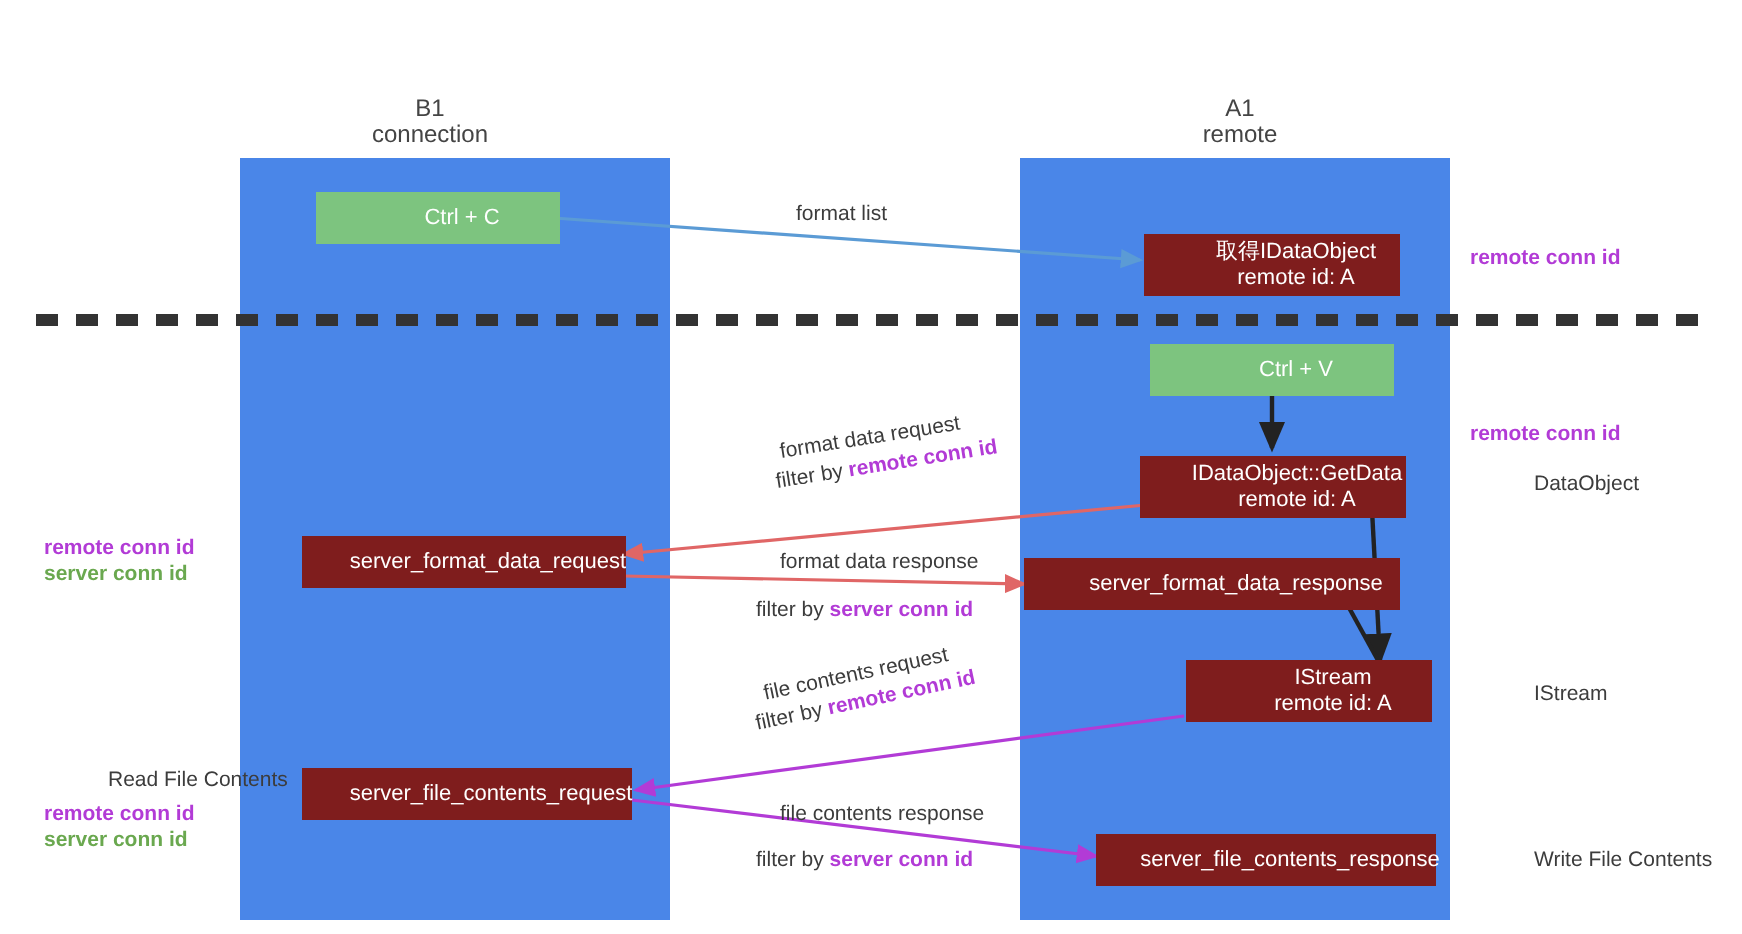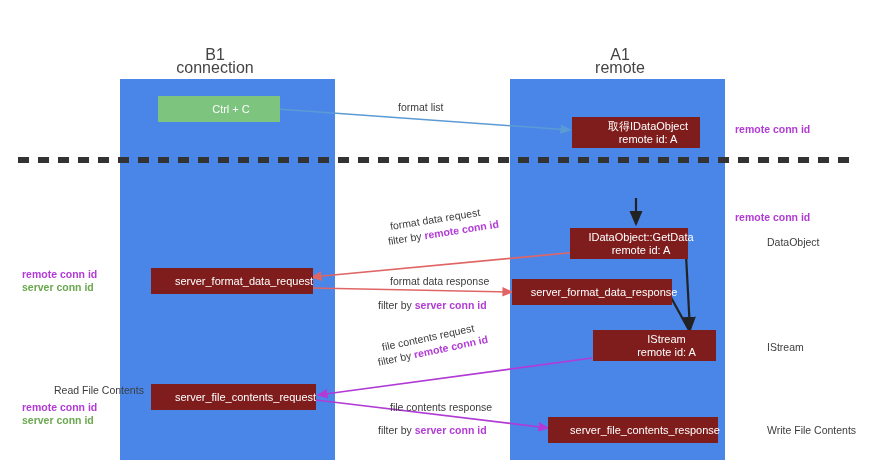--- a/index.html
+++ b/index.html
@@ -14,21 +14,21 @@
   svg.layer{position:absolute;left:0;top:0;width:871px;height:467px;pointer-events:none;}
 
   .lane{
     position:absolute;
     background:#4a86e8;
   }
   .lane-title{
     position:absolute;
     text-align:center;
     color:#444444;
-    font-size:16px;
+    font-size:12px;
     line-height:13px;
     white-space:pre-line;
   }
 
   .title{
     position:absolute;
     left:0;right:0;top:6px;
     text-align:center;
     color:#3c3c3c;
     font-size:15px;
@@ -123,27 +123,28 @@
     <line x1="592" y1="358" x2="318" y2="395" stroke="#b23bd6" stroke-width="1.6" marker-end="url(#ah-purple)"></line>
 
     <line x1="316" y1="400" x2="548" y2="428" stroke="#b23bd6" stroke-width="1.6" marker-end="url(#ah-purple)"></line>
   </svg>
 
   <div class="node green" style="left:158px;top:96px;width:122px;height:26px;">Ctrl + C</div>
 
   <div class="node orange" style="left:572px;top:117px;width:128px;height:31px;">取得IDataObject
 remote id: A</div>
 
+  <div class="node green" style="left:575px;top:172px;width:122px;height:26px;">Ctrl + V</div>
 
-  <div class="node orange" style="left:570px;top:228px;width:118px;height:31px;">IDataObject::GetData
+  <div class="node orange" style="left:570px;top:228px;width:133px;height:31px;">IDataObject::GetData
 remote id: A</div>
 
   <div class="node orange" style="left:151px;top:268px;width:162px;height:26px;">server_format_data_request</div>
 
-  <div class="node orange" style="left:512px;top:279px;width:160px;height:26px;text-align:center;">server_format_data_response</div>
+  <div class="node orange" style="left:512px;top:279px;width:188px;height:26px;text-align:center;">server_format_data_response</div>
 
   <div class="node orange" style="left:593px;top:330px;width:123px;height:31px;">IStream
 remote id: A</div>
 
   <div class="node orange" style="left:151px;top:384px;width:165px;height:26px;">server_file_contents_request</div>
 
   <div class="node orange" style="left:548px;top:417px;width:170px;height:26px;">server_file_contents_response</div>
 
   <div class="edge-label" style="left:398px;top:101px;">format list</div>
 

